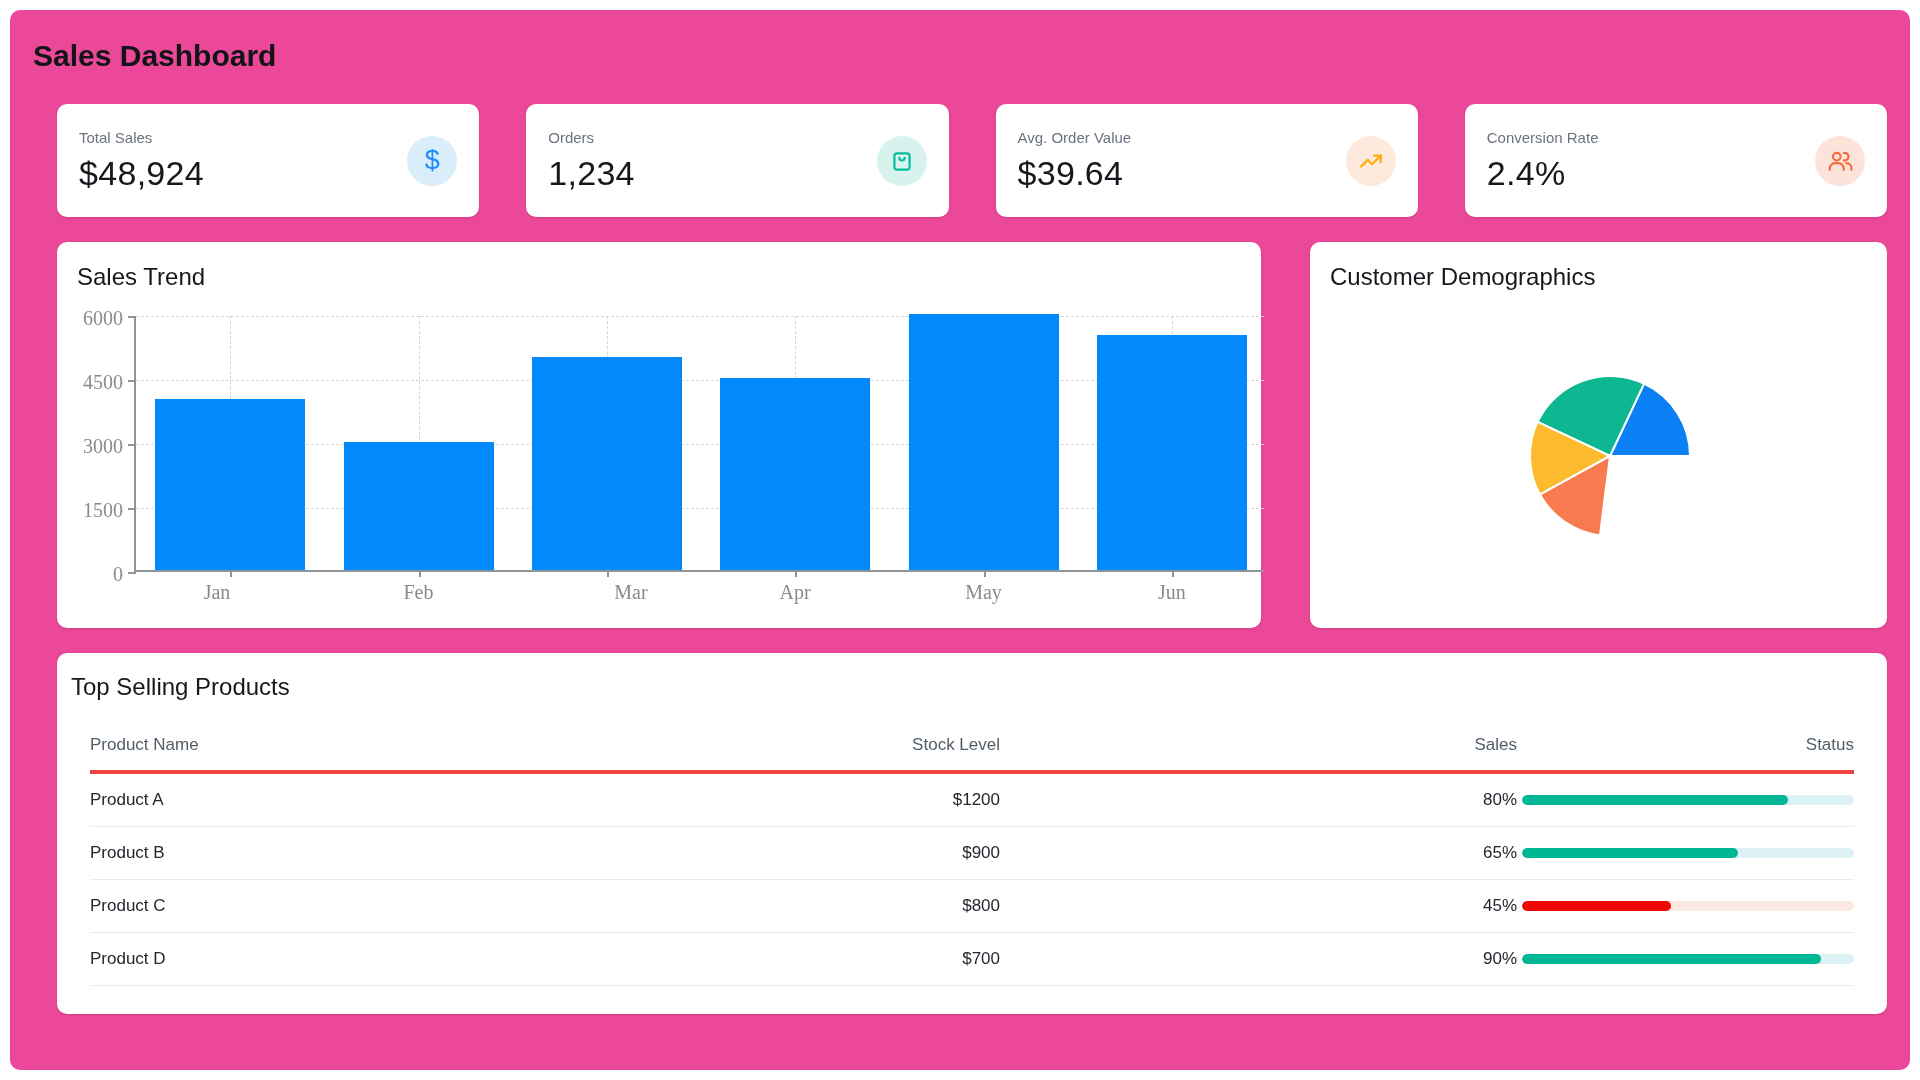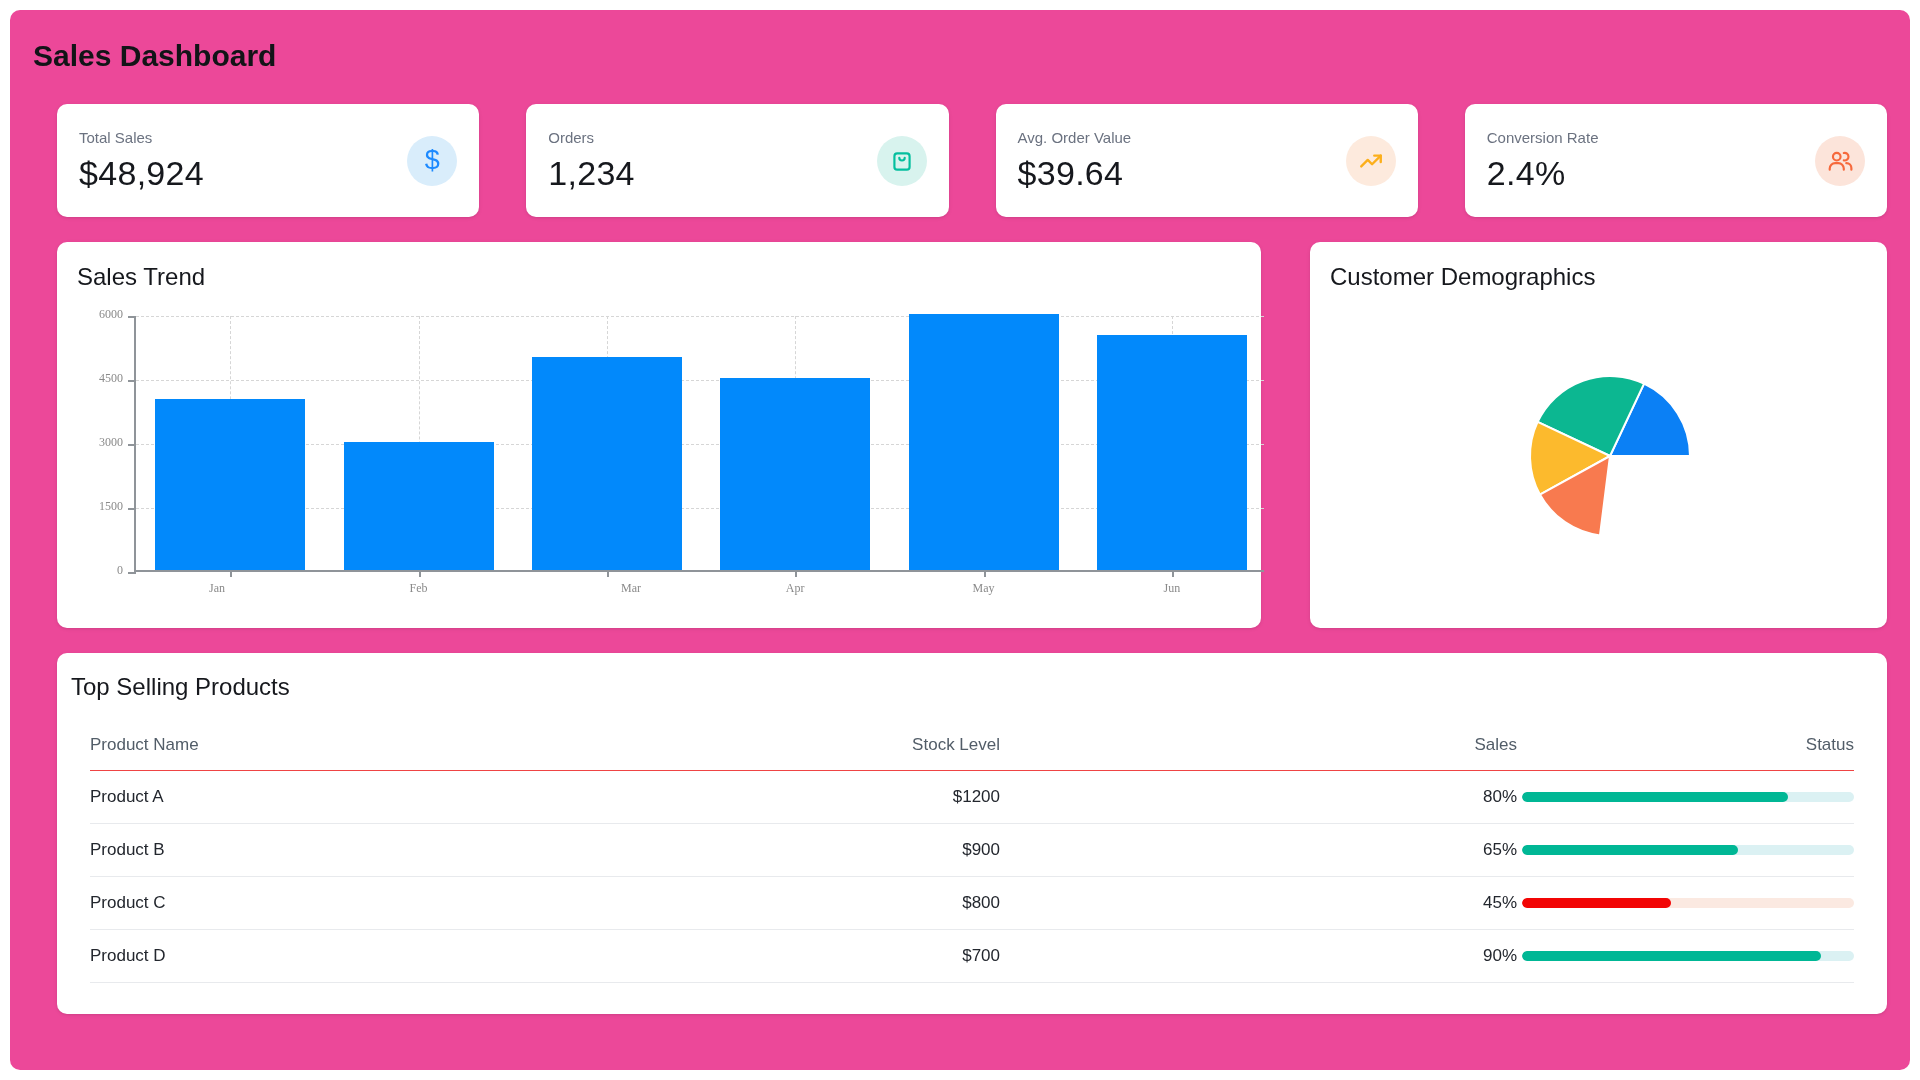--- a/index.html
+++ b/index.html
@@ -47,34 +47,34 @@
     position: absolute; left: 77px; top: 74px; width: 1130px; height: 256px;
     border-left: 2px solid #8f9499; border-bottom: 2px solid #8f9499;
   }
   .hgrid { position: absolute; left: 0; right: 0; height: 0; border-top: 1px dashed #d6d6d6; }
   .vgrid { position: absolute; top: 0; bottom: 0; width: 0; border-left: 1px dashed #d6d6d6; }
   .bar { position: absolute; bottom: 0; width: 150px; background: #0289fb; }
   .ytick { position: absolute; left: -8px; width: 8px; height: 0; border-top: 2px solid #8f9499; }
   .xtick { position: absolute; top: 100%; height: 7px; width: 0; border-left: 2px solid #8f9499; }
   .ylabel, .xlabel {
     position: absolute; font-family: "Liberation Serif", "DejaVu Serif", serif;
-    font-size: 12px; color: #8a8a8a;
+    font-size: 20px; color: #8a8a8a;
   }
   .ylabel { right: calc(100% + 13px); width: 60px; text-align: right; }
   .xlabel { top: calc(100% + 11px); width: 100px; text-align: center; }
   .pie-svg { position: absolute; left: 0; top: 0; width: 601px; height: 386px; }
   
   .table-card { margin-top: 25px; height: 361px; padding: 20px 0 0; }
   .table-card .card-heading { margin-left: 14px; }
   .ptable { padding: 0 33px; margin-top: 27px; }
   .trow {
     display: grid; grid-template-columns: 450px 460px 517px 1fr;
     align-items: center;
   }
-  .thead-row { padding: 6px 0 15px; border-bottom: 1px solid #ef4444; }
+  .thead-row { padding: 6px 0 15px; border-bottom: 4px solid #ef4444; }
   .thead-row > div { font-size: 17px; color: #525d68; }
   .body-row { height: 53px; border-bottom: 1px solid #e8eaed; font-size: 17px; color: #23272e; }
   .cell-right { text-align: right; }
   .cell-status { display: flex; justify-content: flex-end; align-items: center; }
   .progress-track { width: 332px; height: 10px; border-radius: 5px; overflow: hidden; }
   .progress-fill { height: 100%; border-radius: 5px; }
 </style>
 </head>
 <body>
 

